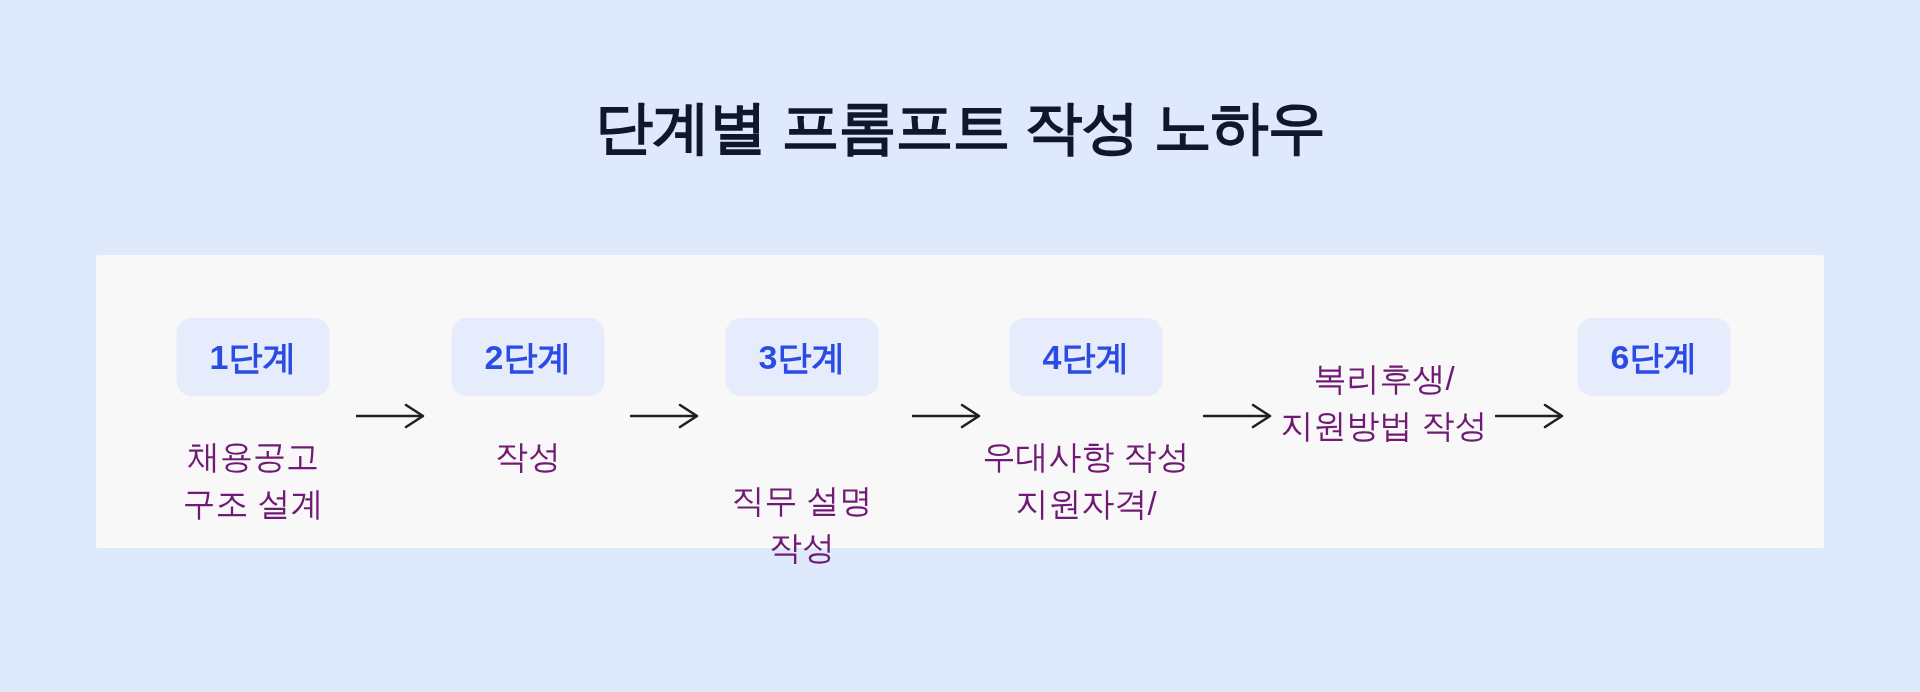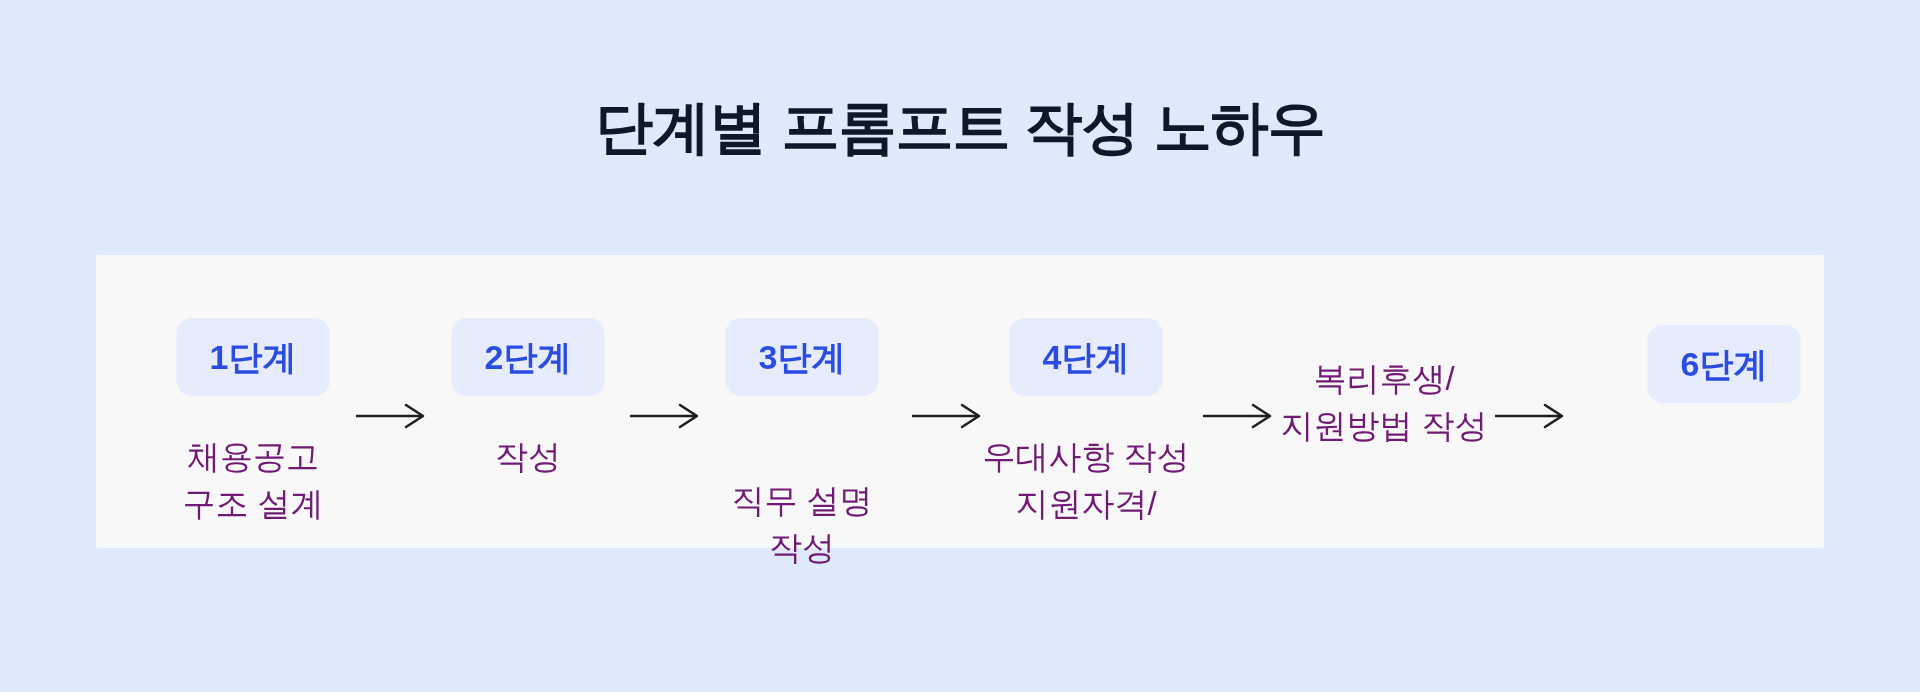--- a/index.html
+++ b/index.html
@@ -70,21 +70,21 @@
     width: 70px;
     height: 28px;
   }
   .arrow svg { display: block; }
   
   .s1 { left: 157px; }
   .s2 { left: 432px; }
   .s3 { left: 706px; gap: 44px; }
   .s4 { left: 954px; margin-left: 36px; }
   .s5 { left: 1288px; }
-  .s6 { left: 1628px; margin-top: 7px; }
+  .s6 { left: 1558px; }
   .a1 { left: 295px; }
   .a2 { left: 569px; }
   .a3 { left: 851px; }
   .a4 { left: 1142px; }
   .a5 { left: 1434px; }
 </style>
 </head>
 <body>
 
 <div class="title">단계별 프롬프트 작성 노하우</div>

